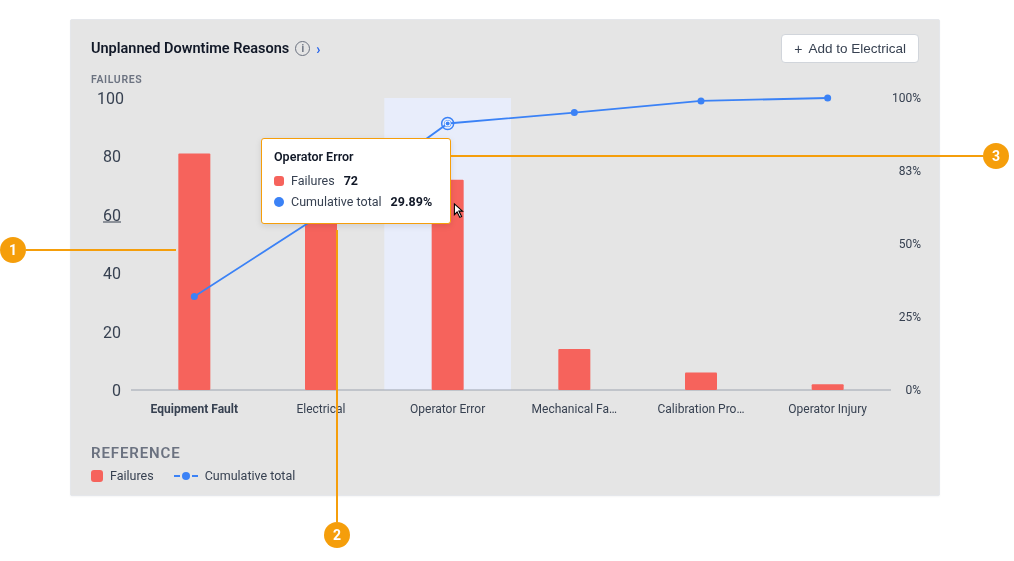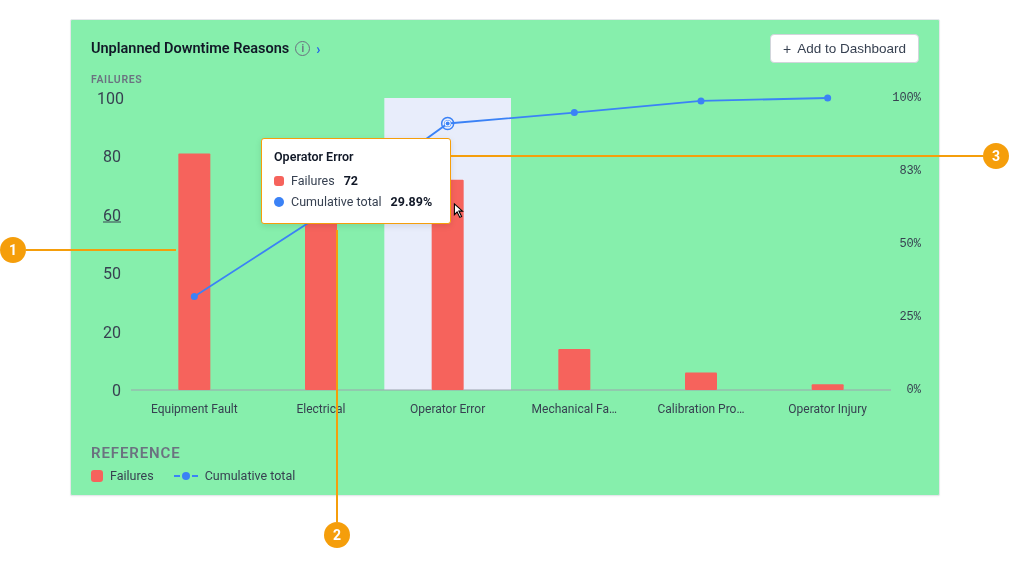--- a/index.html
+++ b/index.html
@@ -13,21 +13,21 @@
     width: 1014px;
     height: 561px;
     margin: 0 auto;
   }
   .card {
     position: absolute;
     left: 70px;
     top: 19px;
     width: 870px;
     height: 477px;
-    background: #86efac;
+    background: #e5e5e5;
     border: 1px solid #e5e7eb;
     border-radius: 2px;
     box-shadow: 0 1px 2px rgba(0,0,0,0.04);
   }
   .header {
     display: flex;
     align-items: center;
     justify-content: space-between;
     padding: 14px 20px 0 20px;
   }
@@ -77,21 +77,21 @@
   svg.chart-svg { position:absolute; left:0; top:0; }
   .x-tick {
     position:absolute;
     top: 312px;
     transform: translateX(-50%);
     font-size:12px;
     color:#374151;
     white-space:nowrap;
   }
   .y-left  { position:absolute; transform:translateY(-50%); font-size:16px; color:#374151; left:6px; text-align:right; width:24px;}
-  .y-right { position:absolute; transform:translateY(-50%); font-size:12px; color:#374151; right:-2px;font-family:Liberation Mono, monospace; }
+  .y-right { position:absolute; transform:translateY(-50%); font-size:12px; color:#374151; right:-2px; }
   .legend-section { padding: 32px 20px 0 20px; }
   .ref-label { font-size:15px; letter-spacing:0.06em; color:#6b7280; font-weight:600;}
   .legend { display:flex; align-items:center; gap:20px; margin-top:6px;}
   .lg-item { display:flex; align-items:center; gap:7px; font-size:12.5px; color:#374151;}
   .swatch-sq { width:12px; height:12px; border-radius:3px; background:#f6635c;}
   .swatch-line { display:inline-flex; align-items:center; color:#2563eb;}
   .swatch-line .dot{ width:8px;height:8px;border-radius:50%; background:#3b82f6; margin:0 2px;}
   .swatch-line .dash{ width:6px;height:2px; background:#3b82f6;}
   .tooltip {
     position:absolute;
@@ -131,21 +131,21 @@
   <div class="card">
 
     <div class="header">
       <div class="title-wrap">
         <span class="title">Unplanned Downtime Reasons</span>
         <span class="icon-circle">i</span>
         <span class="chev">›</span>
       </div>
       <button class="btn">
         <span class="plus">+</span>
-        <span>Add to Dashboard</span>
+        <span>Add to Electrical</span>
       </button>
     </div>
 
     <div class="sub-label">FAILURES</div>
 
     <div class="plot">
 
       <svg class="chart-svg" width="830" height="340">
           <rect x="293.33333333333337" y="8" width="126.66666666666667" height="292" fill="#e8edfb"></rect>
           <line x1="40" y1="300" x2="800" y2="300" stroke="#9ca3af" stroke-width="1"></line>
@@ -178,30 +178,30 @@
           <span class="dot-b"></span>
           <span>Cumulative total</span>
           <span class="val">29.89%</span>
         </div>
       </div>
       <svg class="cursor-ico" style="left:358px; top:112px;" viewBox="0 0 20 22">
         <path d="M6 2 L6 14 L9 11 L12 17 L14 16 L11 10 L15 10 Z" fill="#fff" stroke="#000" stroke-width="1.2"></path>
       </svg>
     <div class="y-left" style="top: 300px;">0</div>
         <div class="y-left" style="top: 241.6px;">20</div>
-        <div class="y-left" style="top: 183.2px;">50</div>
+        <div class="y-left" style="top: 183.2px;">40</div>
         <div class="y-left" style="top: 124.8px; text-decoration: underline;">60</div>
         <div class="y-left" style="top: 66.4px; text-align: right;">80</div>
         <div class="y-left" style="top: 8px;">100</div>
         <div class="y-right" style="top: 300px;">0%</div>
         <div class="y-right" style="top: 227px;">25%</div>
         <div class="y-right" style="top: 154px;">50%</div>
         <div class="y-right" style="top: 81px;">83%</div>
         <div class="y-right" style="top: 8px;">100%</div>
-        <div class="x-tick" style="left: 103.333px;">Equipment Fault</div>
+        <div class="x-tick" style="left: 103.333px; font-weight: bold;">Equipment Fault</div>
         <div class="x-tick" style="left: 230px;">Electrical</div>
         <div class="x-tick" style="left: 356.667px;">Operator Error</div>
         <div class="x-tick" style="left: 483.333px;">Mechanical Fa…</div>
         <div class="x-tick" style="left: 610px;">Calibration Pro…</div>
         <div class="x-tick" style="left: 736.667px;">Operator Injury</div>
       </div>
 
     <div class="legend-section">
       <div class="ref-label">REFERENCE</div>
       <div class="legend">

